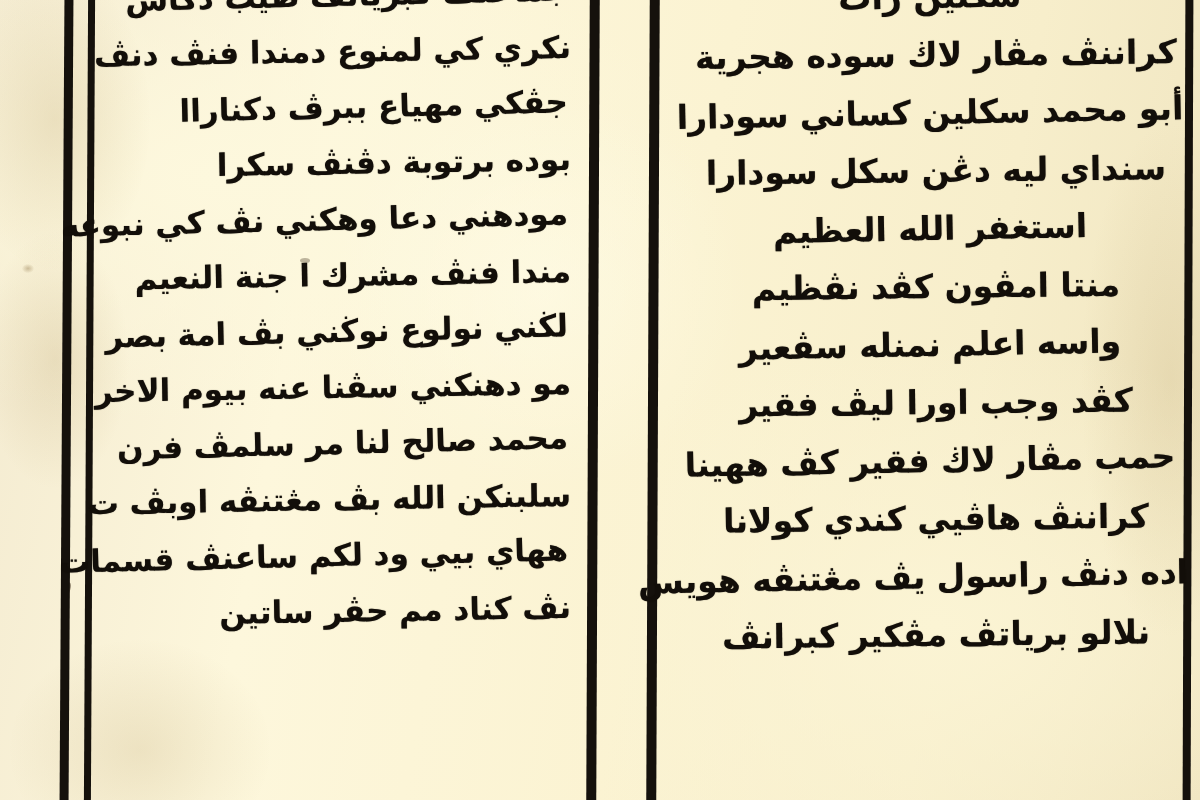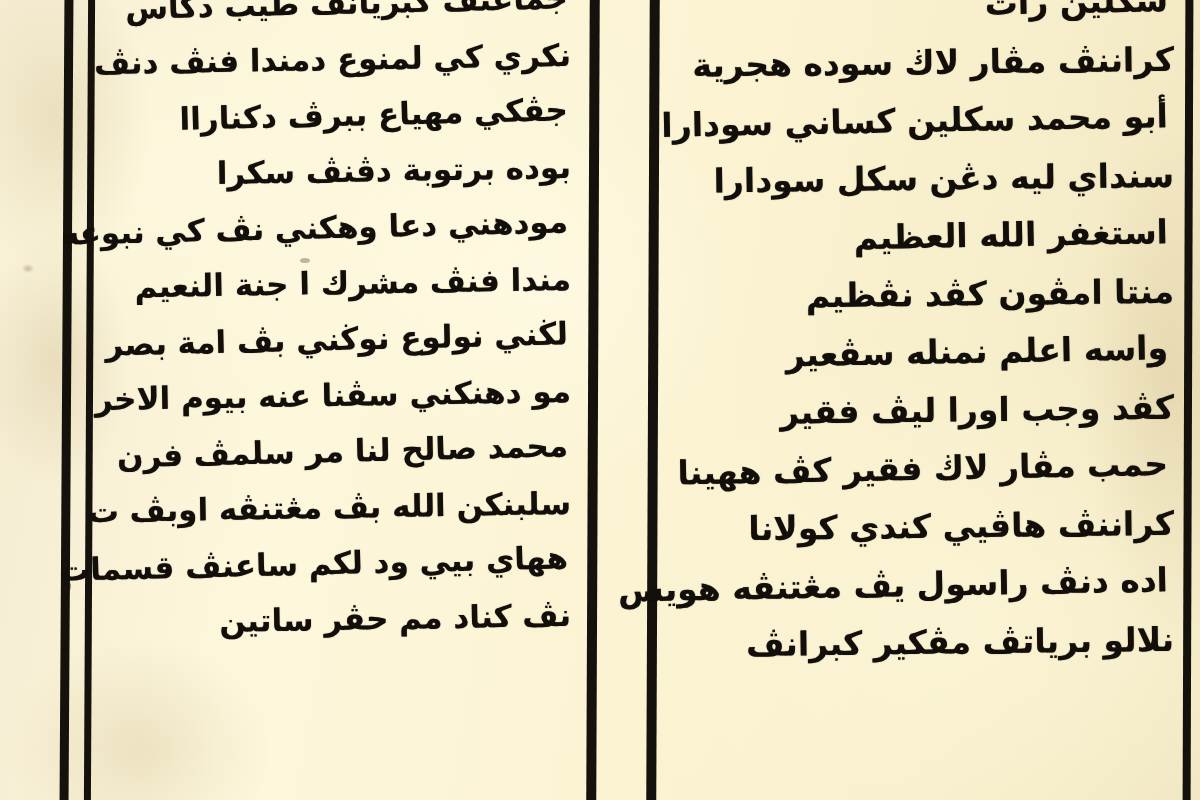--- a/index.html
+++ b/index.html
@@ -67,25 +67,25 @@
   #right-rule-edge  { left: 1184px;top: -10px; width: 8px;  height: 820px; transform: rotate(0.2deg); }
 
   
   .column {
     position: absolute;
     top: 0;
     height: 704px;
     direction: rtl;
     text-align: right;
     color: #120e09;
-    margin-top: 8px;
   }
   #column-right {           
-    right: 24px;
+    right: 4px;
     width: 520px;
+    text-align: center;
   }
   #column-left {            
     left: 100px;
     width: 470px;
   }
 
   .line {
     font-family: "DejaVu Sans", sans-serif;
     font-weight: 700;
     white-space: nowrap;

